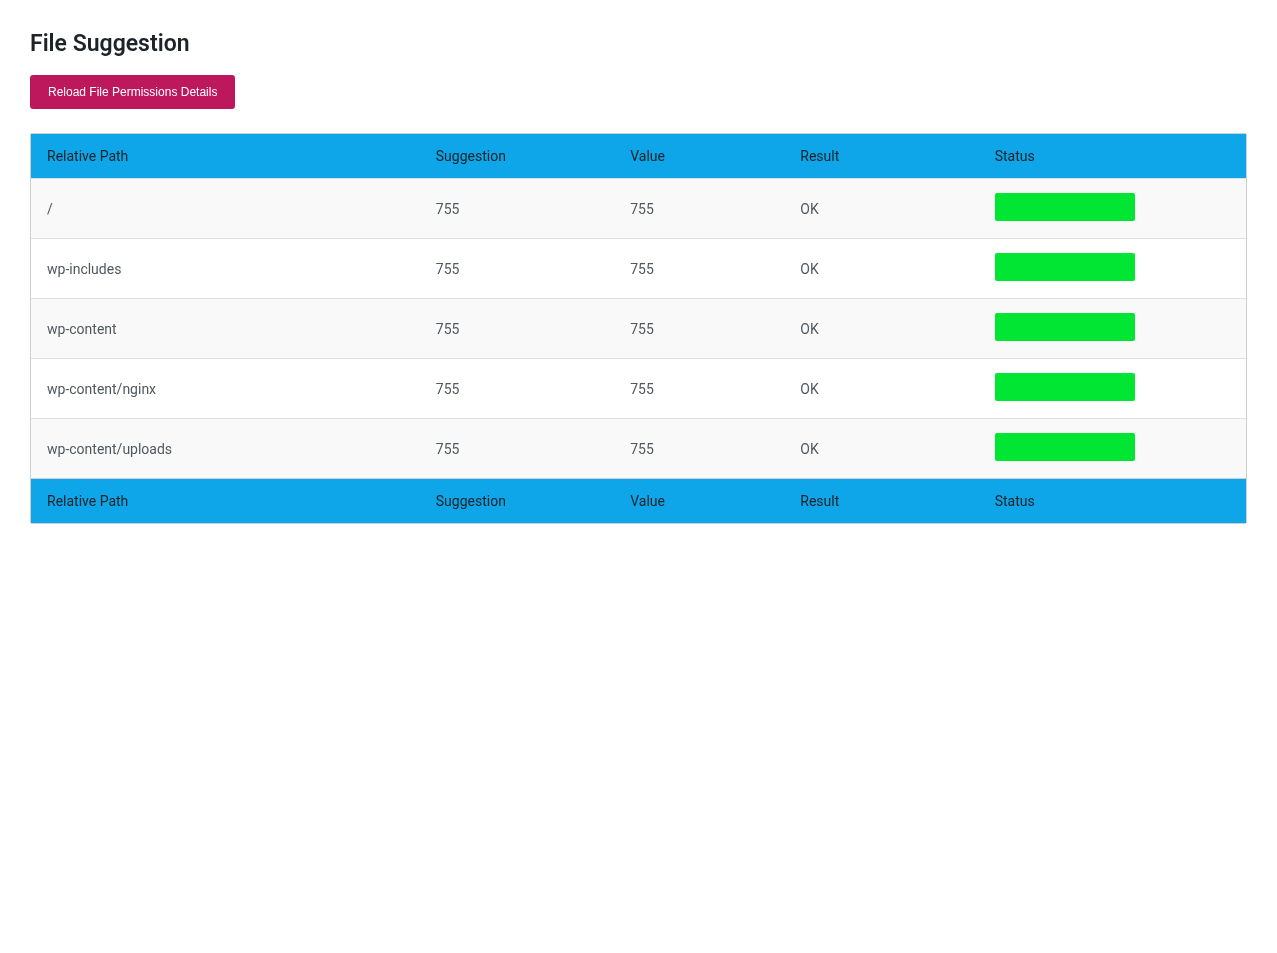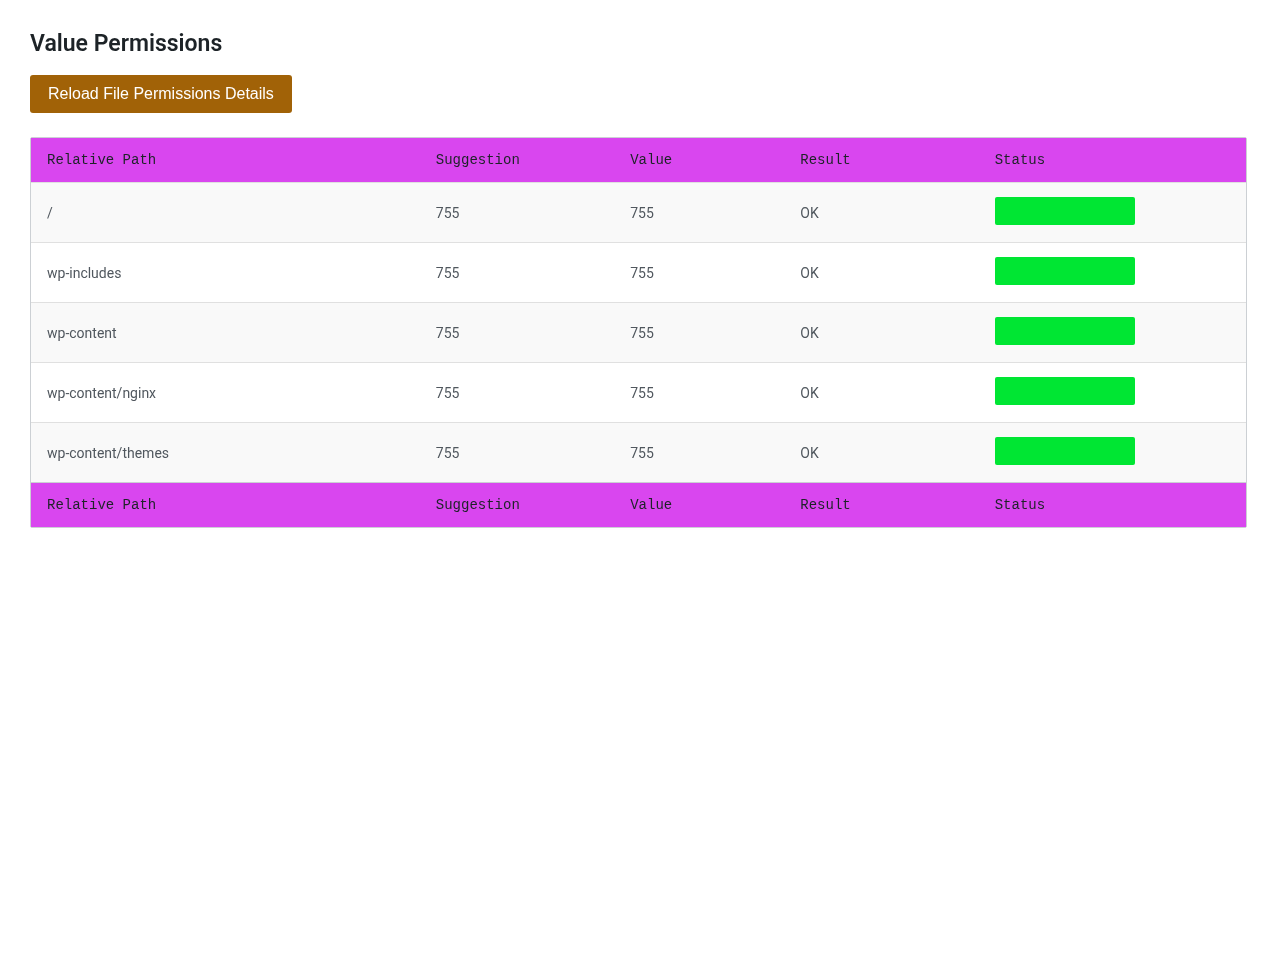--- a/index.html
+++ b/index.html
@@ -17,25 +17,25 @@
     }
 
     .page-title {
       font-size: 23px;
       font-weight: 600;
       color: #1d2327;
       margin-bottom: 18px;
     }
 
     .reload-button {
-      background-color: #a16207;
+      background-color: #be185d;
       color: #fff;
       border: none;
       padding: 10px 18px;
-      font-size: 16px;
+      font-size: 12px;
       font-weight: 500;
       border-radius: 3px;
       cursor: pointer;
       margin-bottom: 24px;
       display: inline-block;
     }
 
     .table-container {
       border: 1px solid #ccd0d4;
       border-radius: 2px;
@@ -48,22 +48,21 @@
       border-collapse: collapse;
     }
 
     thead tr th,
     tfoot tr th {
       padding: 14px 16px;
       text-align: left;
       font-weight: 400;
       color: #1d2327;
       font-size: 14px;
-      background: #d946ef;
-      font-family: Liberation Mono, monospace;
+      background: #0ea5e9;
     }
 
     tbody tr {
       border-top: 1px solid #e0e0e0;
     }
 
     tbody tr:nth-child(odd) {
       background-color: #f9f9f9;
     }
 
@@ -105,21 +104,21 @@
 
     .status-warning {
       background-color: #f5f56a;
     }
   </style>
 </head>
 <body>
 
 
 
-<h1 class="page-title">Value Permissions</h1>
+<h1 class="page-title">File Suggestion</h1>
 
 <button class="reload-button">Reload File Permissions Details</button>
 
 <div class="table-container">
   <table>
     <thead>
       <tr>
         <th class="col-path">Relative Path</th>
         <th class="col-suggestion">Suggestion</th>
         <th class="col-value">Value</th>
@@ -150,21 +149,21 @@
           <td><span class="status-badge status-ok"></span></td>
         </tr>
         <tr>
           <td>wp-content/nginx</td>
           <td>755</td>
           <td>755</td>
           <td>OK</td>
           <td><span class="status-badge status-ok"></span></td>
         </tr>
         <tr>
-          <td>wp-content/themes</td>
+          <td>wp-content/uploads</td>
           <td>755</td>
           <td>755</td>
           <td>OK</td>
           <td><span class="status-badge status-ok"></span></td>
         </tr>
       </tbody>
     <tfoot>
       <tr>
         <th class="col-path">Relative Path</th>
         <th class="col-suggestion">Suggestion</th>

